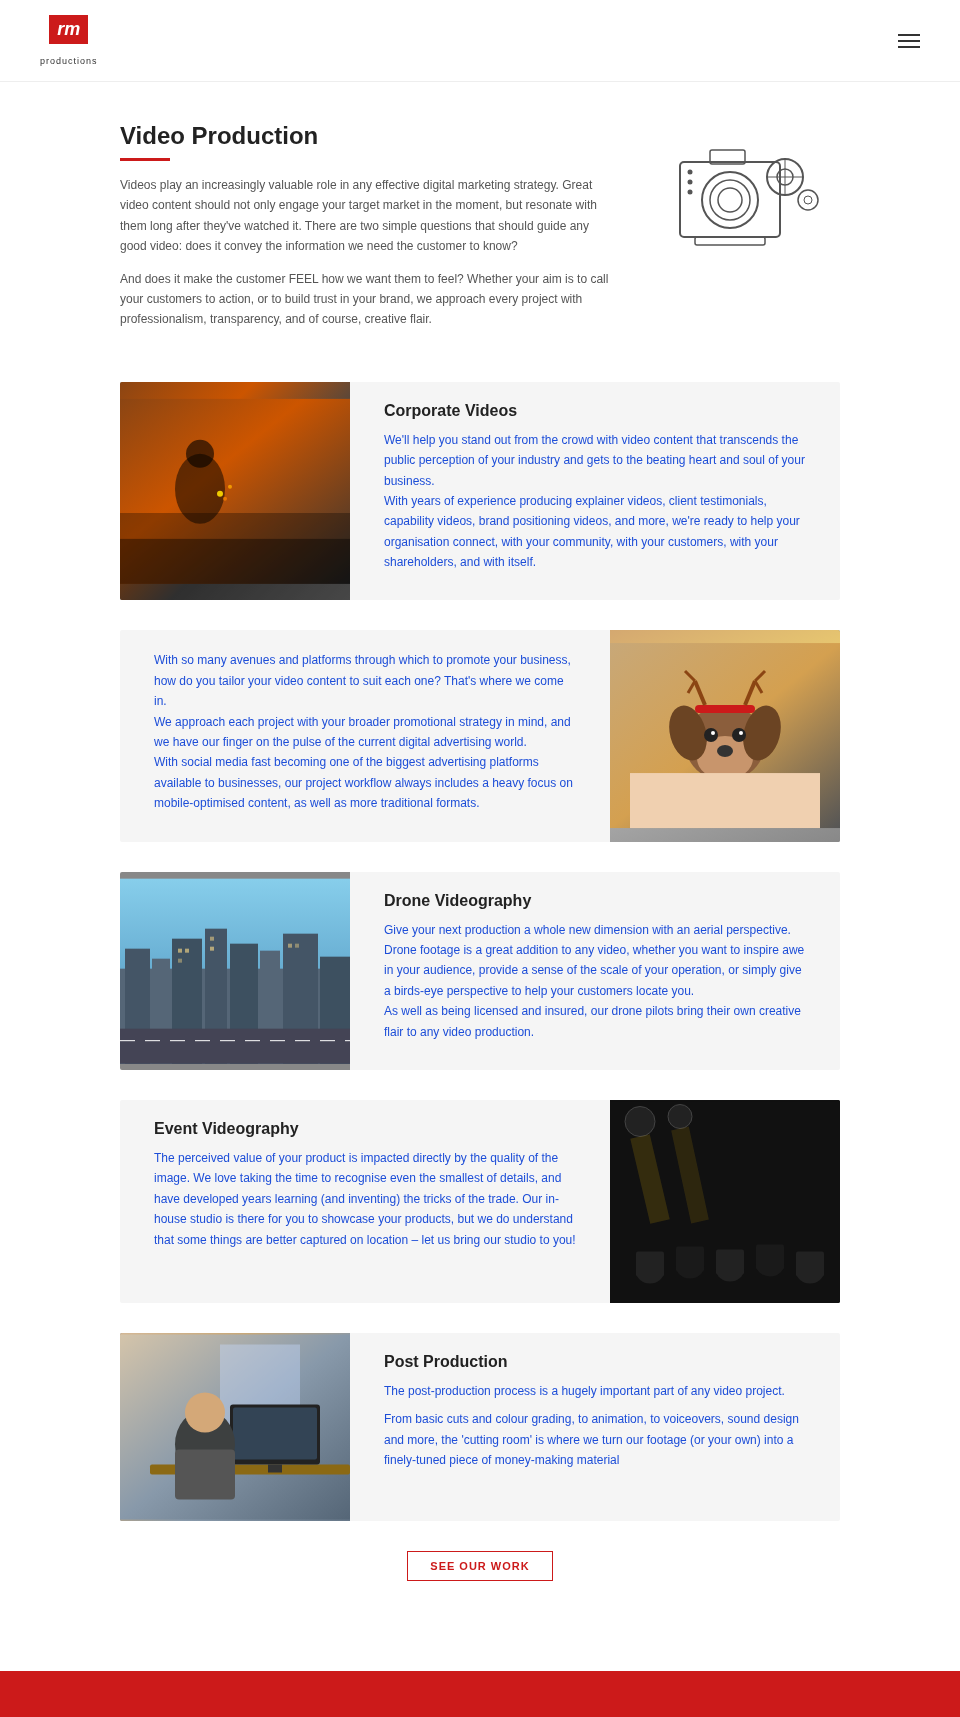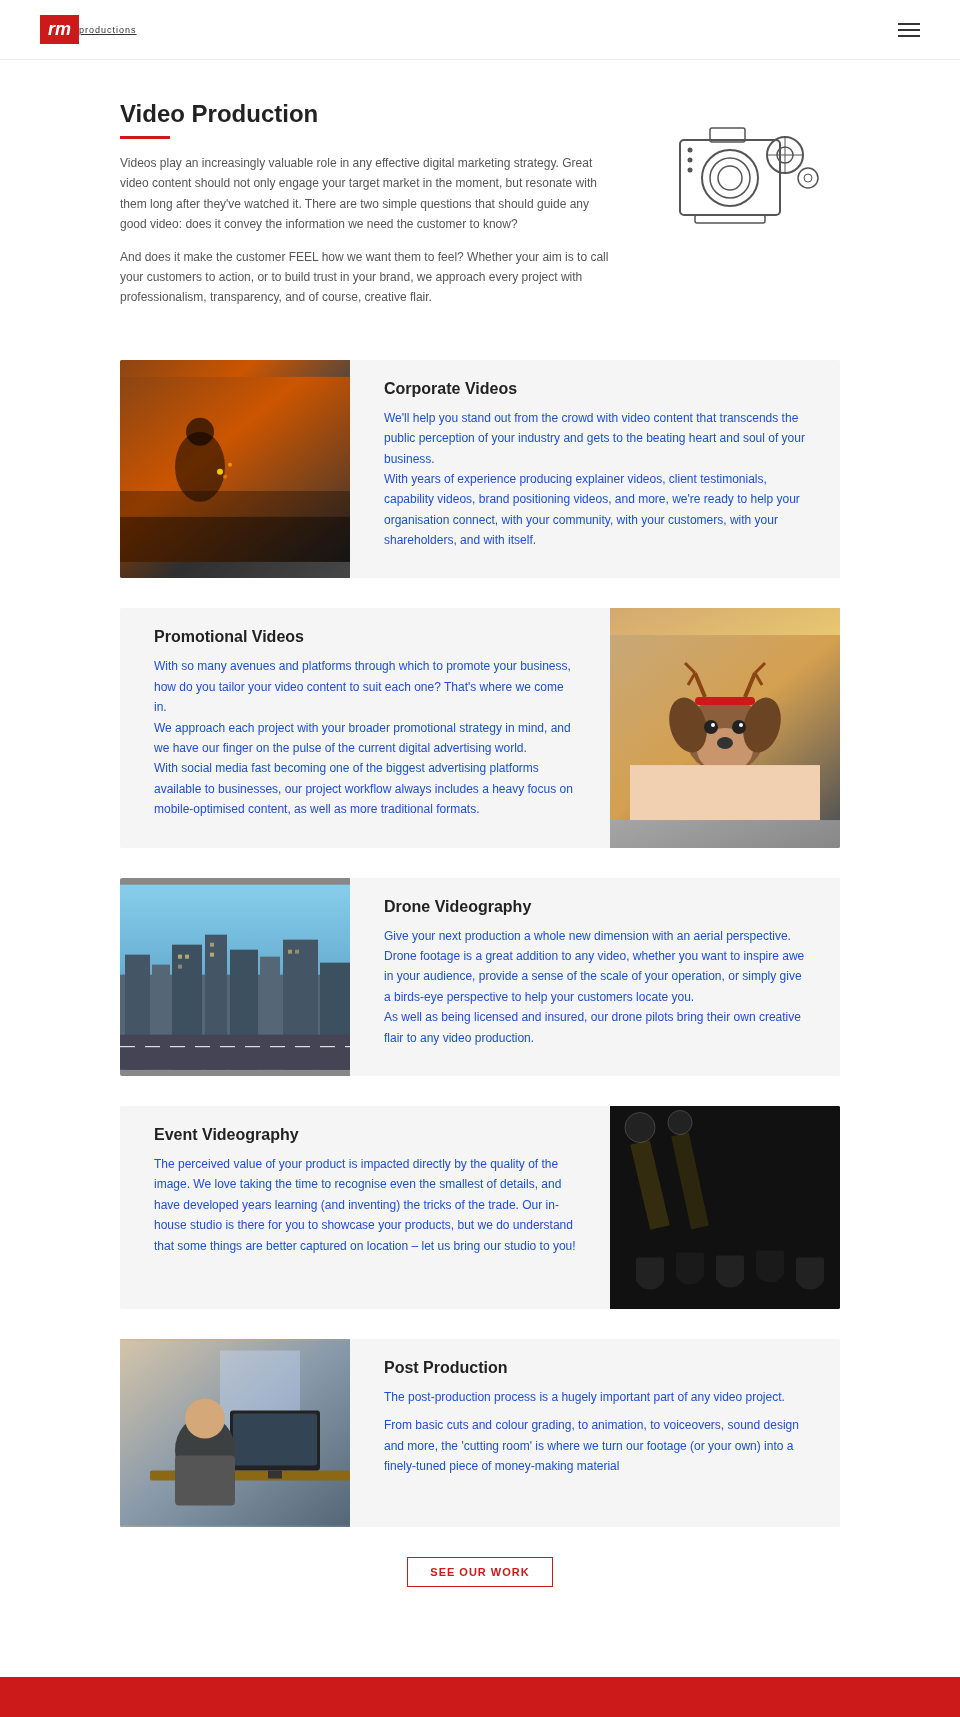--- a/index.html
+++ b/index.html
@@ -9,37 +9,36 @@
     .header {
       display: flex;
       justify-content: space-between;
       align-items: center;
       padding: 15px 40px;
       background: #fff;
       border-bottom: 1px solid #eee;
     }
     .logo-box {
       display: flex;
-      flex-direction: row;
+      flex-direction: column;
       align-items: center;
     }
     .logo-rm {
       background: #cc1a1a;
       color: #fff;
       font-weight: bold;
       font-size: 18px;
       padding: 4px 8px;
       font-style: italic;
     }
     .logo-sub {
       font-size: 9px;
       color: #333;
       letter-spacing: 1px;
-      margin-top: 0;
-      text-decoration: underline;
+      margin-top: 12px;
     }
     .hamburger {
       cursor: pointer;
       display: flex;
       flex-direction: column;
       gap: 4px;
     }
     .hamburger span {
       display: block;
       width: 22px;
@@ -302,21 +301,20 @@
           <line x1="85" y1="38" x2="78" y2="50" stroke="#8B4513" stroke-width="3"></line>
           <line x1="135" y1="62" x2="145" y2="38" stroke="#8B4513" stroke-width="4"></line>
           <line x1="145" y1="38" x2="155" y2="28" stroke="#8B4513" stroke-width="3"></line>
           <line x1="145" y1="38" x2="152" y2="50" stroke="#8B4513" stroke-width="3"></line>
 
           <rect x="20" y="130" width="190" height="55" fill="#f0d0b0"></rect>
         </svg>
       </div>
     </div>
     <div class="card-body">
-      <h2>Promotional Videos</h2>
       <p>With so many avenues and platforms through which to promote your business, how do you tailor your video content to suit each one? That's where we come in.<br>We approach each project with your broader promotional strategy in mind, and we have our finger on the pulse of the current digital advertising world.<br>With social media fast becoming one of the biggest advertising platforms available to businesses, our project workflow always includes a heavy focus on mobile-optimised content, as well as more traditional formats.</p>
     </div>
   </div>
 
   <div class="card">
     <div class="card-image">
       <div class="img-placeholder">
         <svg width="100%" height="100%" viewBox="0 0 230 185" xmlns="http://www.w3.org/2000/svg">
           <defs>
             <linearGradient id="sky-grad" x1="0%" y1="0%" x2="0%" y2="100%">

